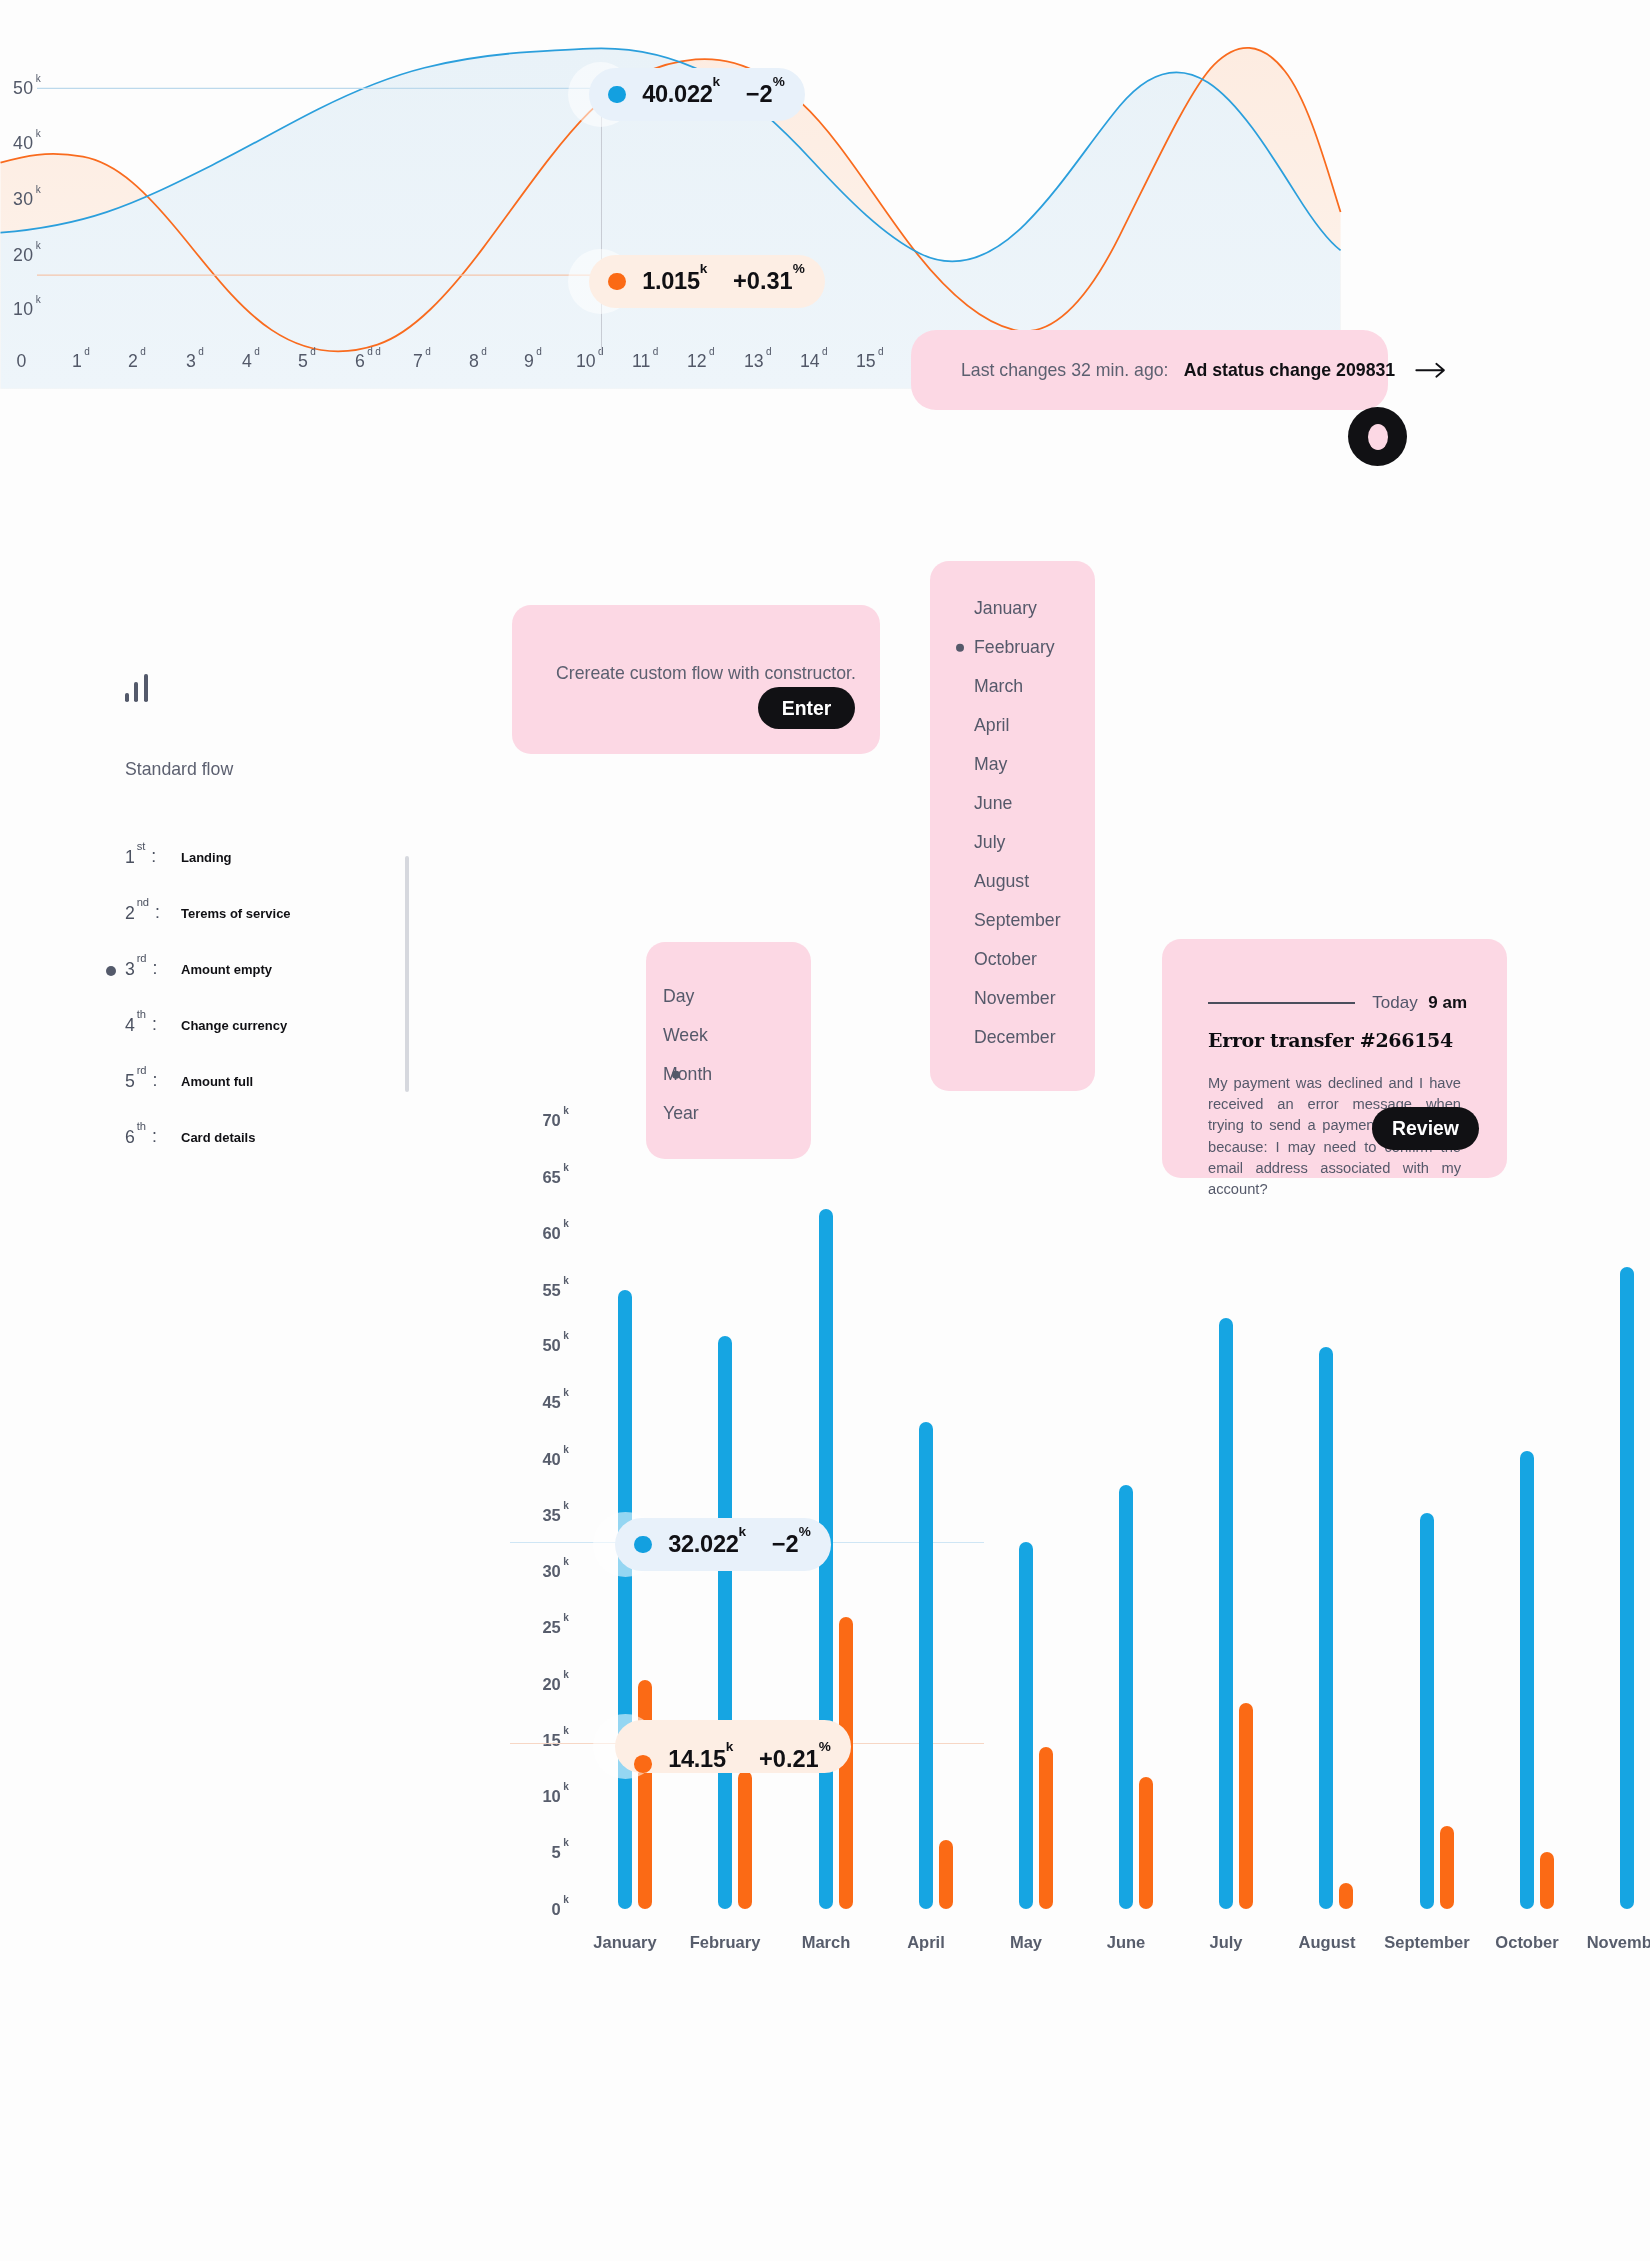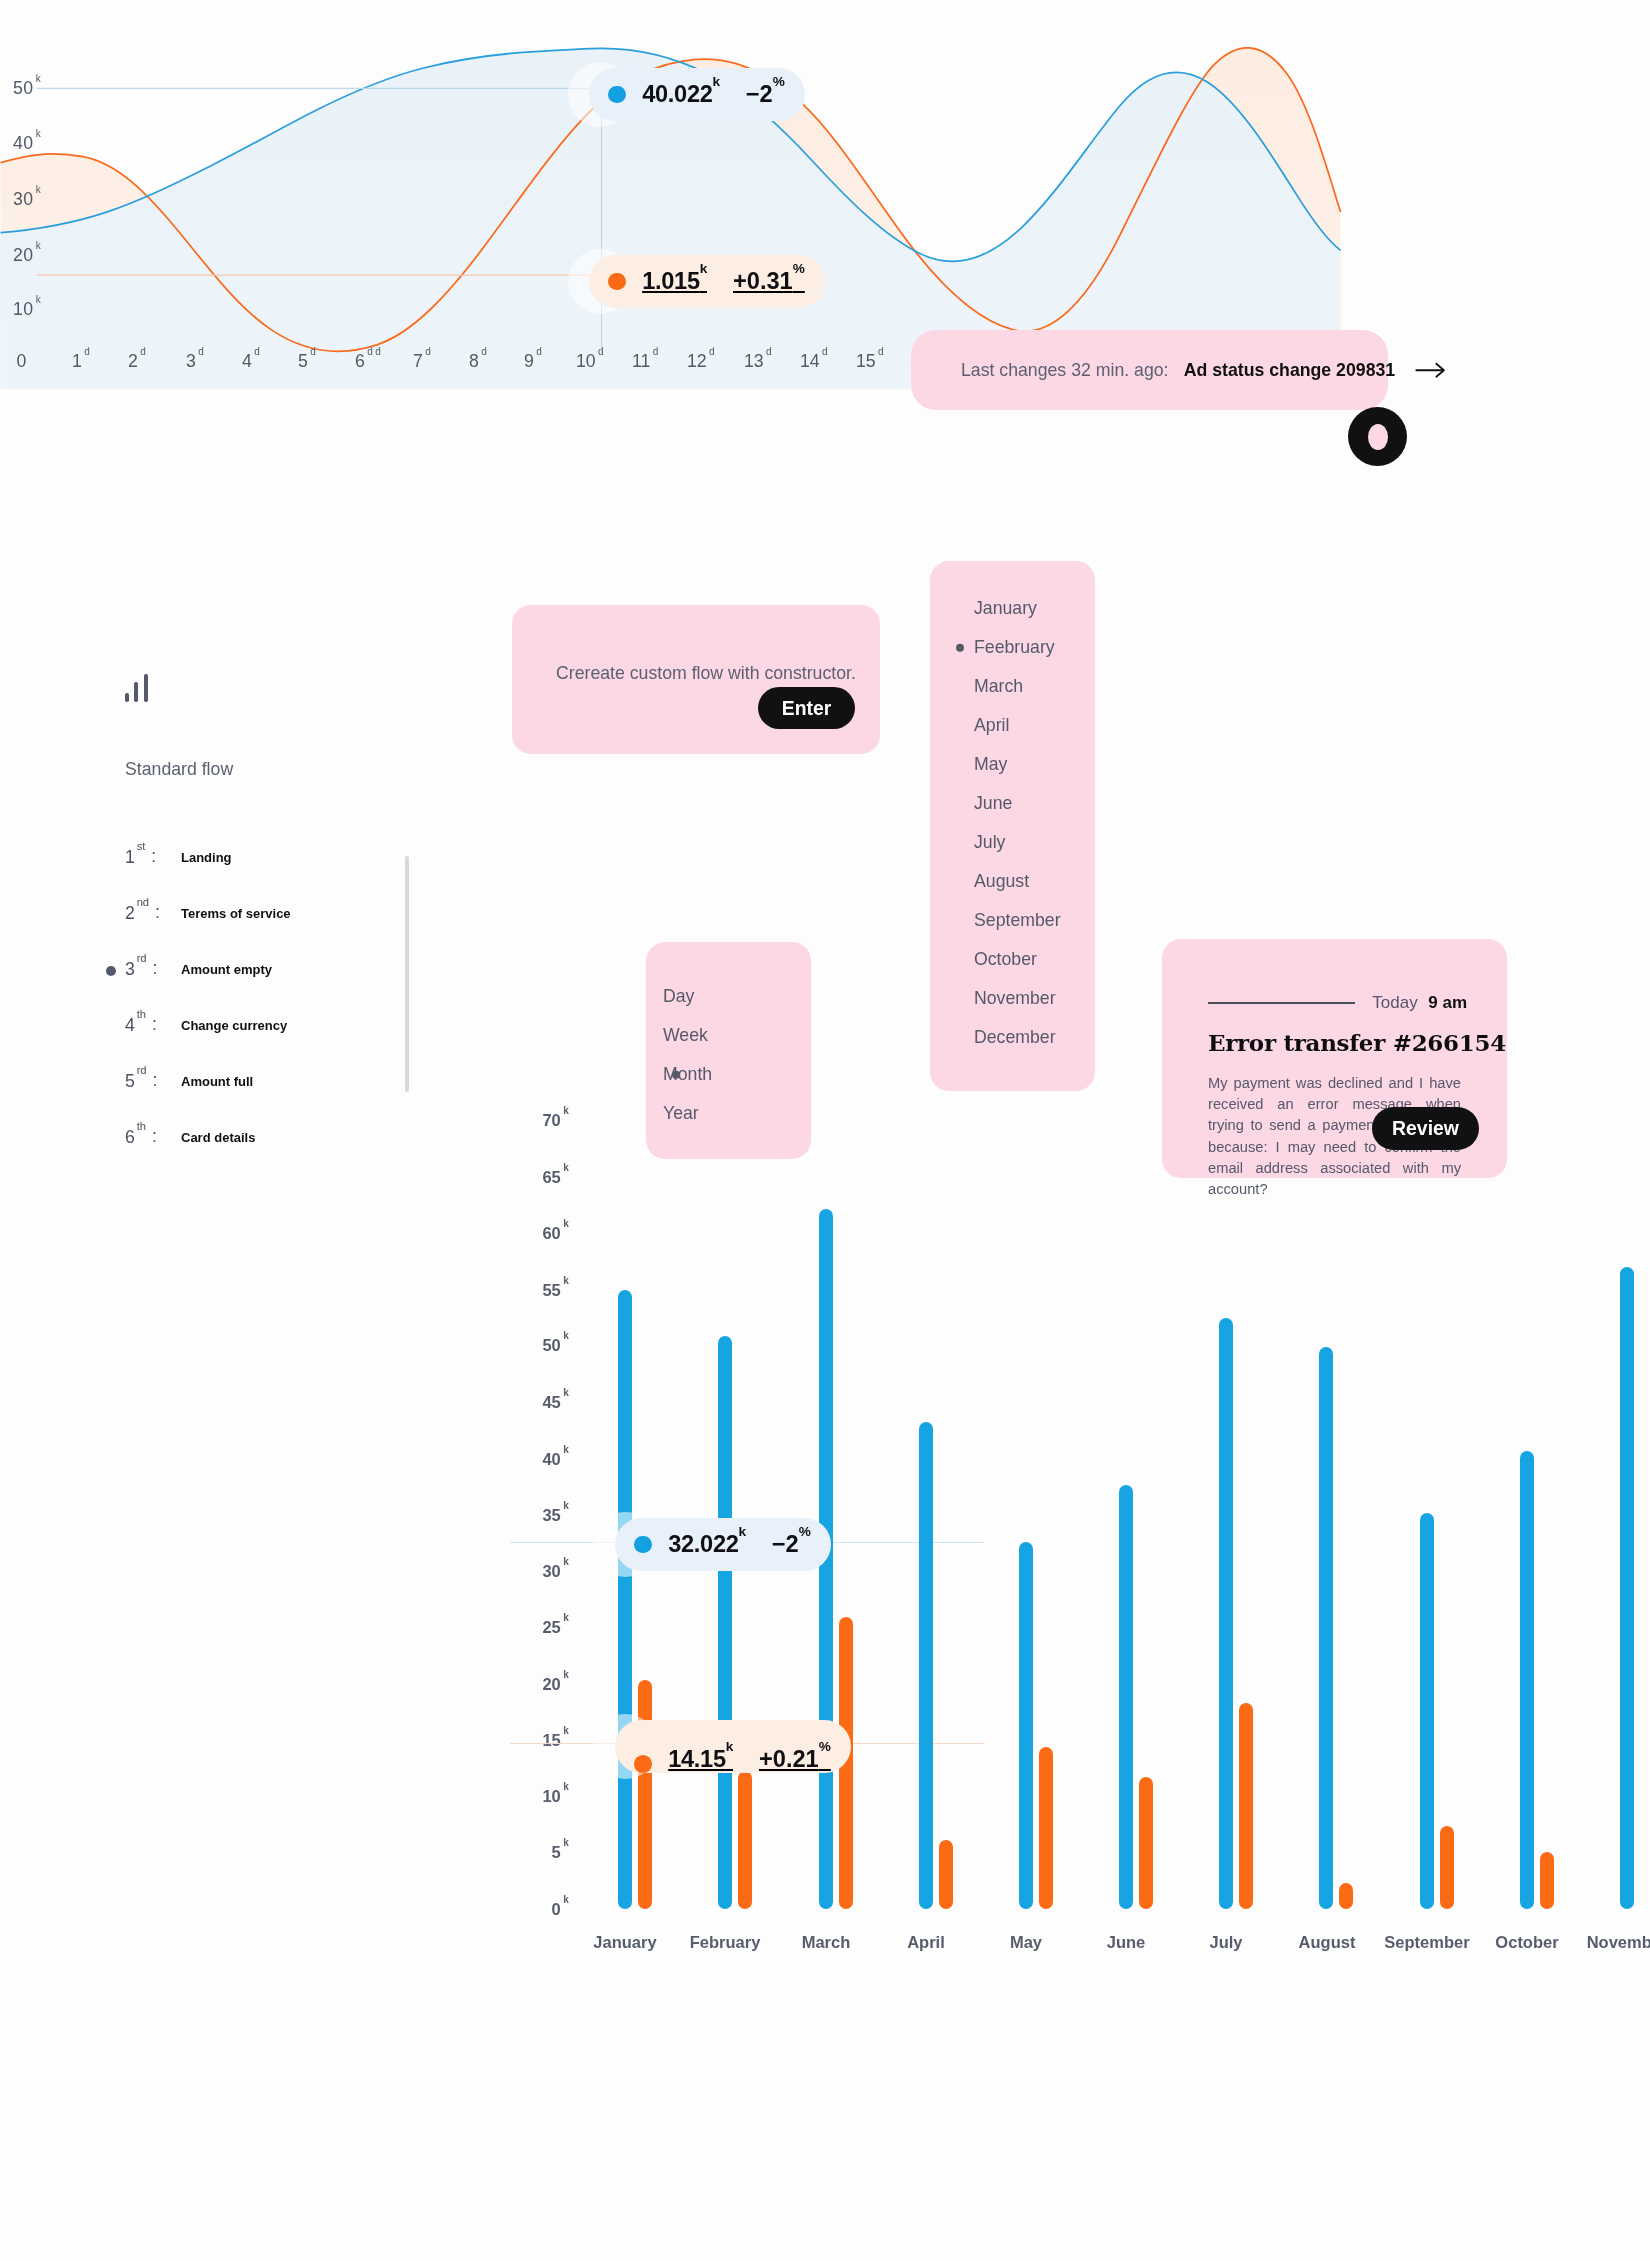--- a/index.html
+++ b/index.html
@@ -43,21 +43,21 @@
     white-space: nowrap;
   }
   .pill .val sup { font-size: 13.6px; top: -0.5em; position: relative; }
   .pill .delta {
     font-size: 23.6px; font-weight: 700; color: #101014; margin-left: 26px;
     white-space: nowrap;
   }
   .pill .delta sup { font-size: 13.6px; top: -0.5em; position: relative; }
   .pill.blue { background: #e8f1fa; }
   .pill.blue .dot { background: #13a0e0; }
-  .pill.orange { background: #fdeee4; text-decoration: underline; }
+  .pill.orange { background: #fdeee4; }
   .pill.orange .dot { background: #fb6a15; }
   .pill-halo {
     position: absolute; width: 65px; height: 65px; border-radius: 50%;
     background: #ffffff; opacity: .55;
   }
 
   .vline { position: absolute; width: 1.2px; background: #c8ccd4; }
 
   
   .notify {
@@ -153,21 +153,21 @@
   .period-list .opt { height: 39px; padding-left: 17px; }
 
   .errcard { left: 1162px; top: 939px; width: 345px; height: 239px; }
   .errcard .hdr { position: absolute; left: 46px; top: 54px; right: 40px; display: flex; align-items: center; }
   .errcard .rule { flex: 1; height: 1.8px; background: #4a4e5c; margin-right: 17.7px; }
   .errcard .today { font-size: 17px; color: #52566a; white-space: nowrap; }
   .errcard .time { font-size: 17px; font-weight: 700; color: #101014; margin-left: 10.6px; white-space: nowrap; }
   .errcard .title {
     position: absolute; left: 46px; top: 90px;
     font-family: "DejaVu Serif", serif; font-weight: 700;
-    font-size: 23px; color: #0d0d11; letter-spacing: -0.3px; white-space: nowrap;
+    font-size: 19px; color: #0d0d11; letter-spacing: -0.3px; white-space: nowrap;
   }
   .errcard .body {
     position: absolute; left: 46px; top: 134px; width: 253px;
     font-size: 14.7px; line-height: 1.44; color: #55596a; text-align: justify;
   }
   .errcard .btn-dark {
     position: absolute; right: 28px; bottom: 28px;
     width: 107px; height: 43px; font-size: 19.4px;
   }
 

